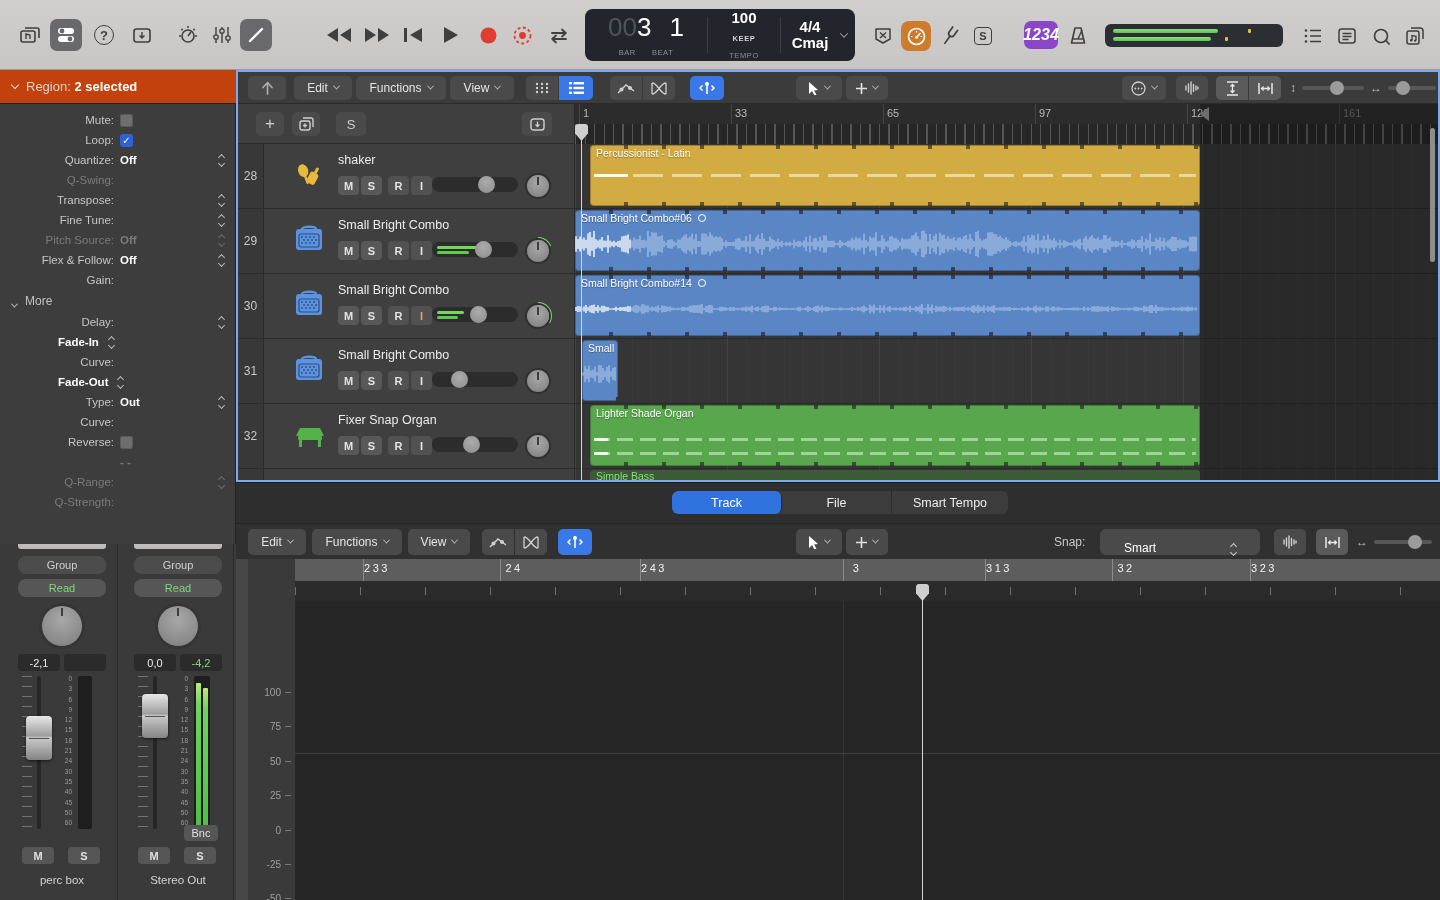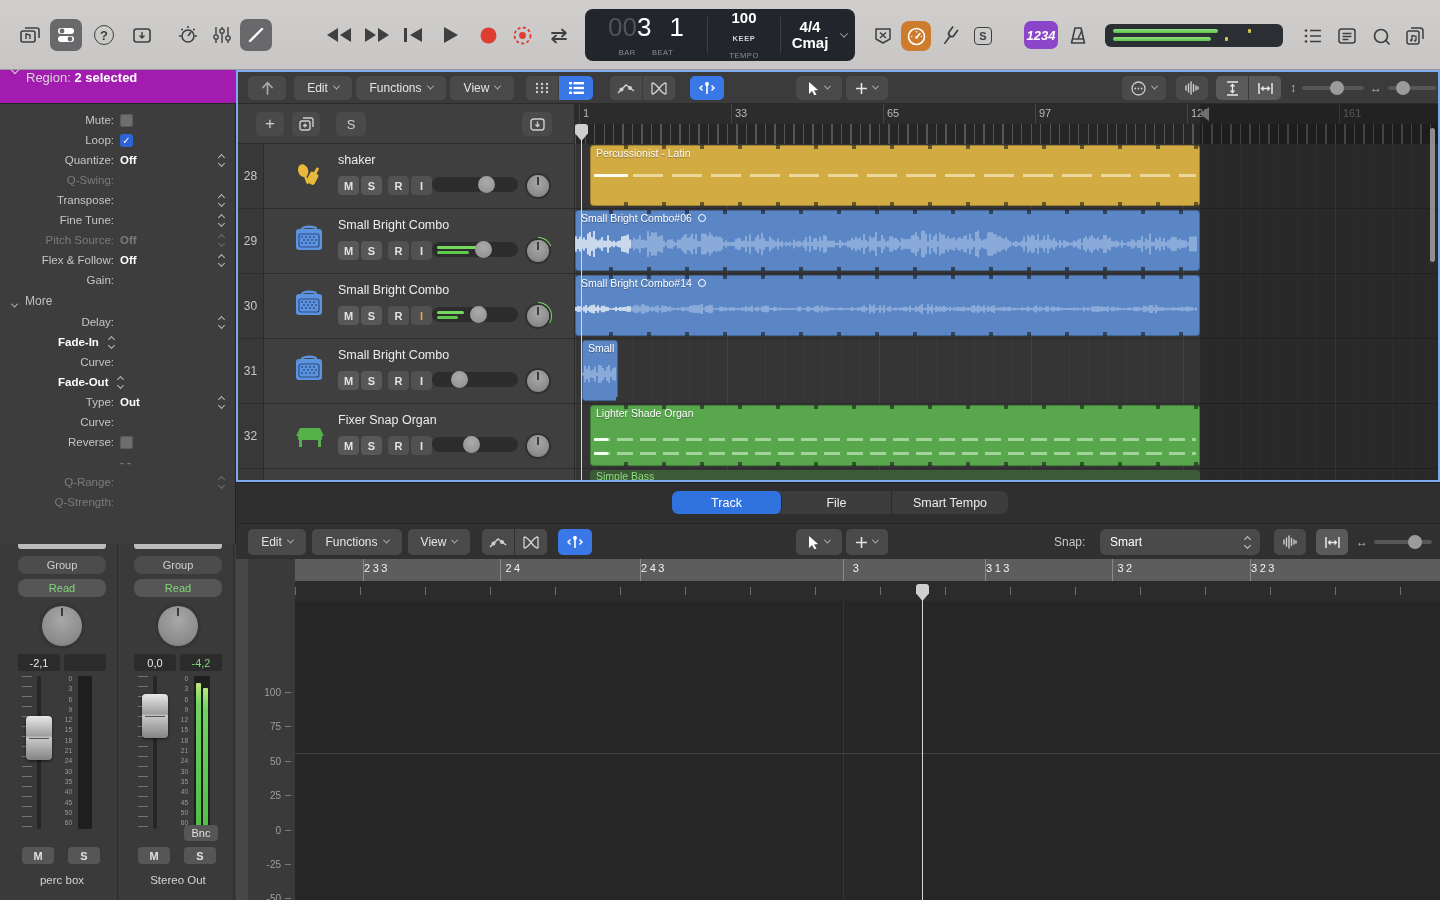--- a/index.html
+++ b/index.html
@@ -22,21 +22,21 @@
   .chev{display:inline-block;width:6px;height:6px;border-right:1.6px solid currentColor;border-bottom:1.6px solid currentColor;transform:rotate(45deg) translate(-1px,-1px);}
   .stepper{display:inline-flex;flex-direction:column;align-items:center;gap:1px;}
   .stepper i{width:5px;height:5px;border-right:1.4px solid currentColor;border-bottom:1.4px solid currentColor;display:block;}
   .stepper i.up{transform:rotate(-135deg);}
   .stepper i.dn{transform:rotate(45deg);}
   .cpu{background:#2b2e33;border-radius:6px;}
   .cpu .bar{position:absolute;height:4px;border-radius:2px;background:linear-gradient(#8fe07e,#5dc24c);}
   .cpu .tick{position:absolute;width:3px;height:4px;border-radius:1px;background:#d6c24a;}
   
   .sidebar{background:#3d3d3d;border-right:1px solid #222;}
-  .insp-head{background:#a21caf;border-bottom:1px solid #232323;display:flex;gap:8px;padding:0 12px;color:#d8d8d8;font-size:13px;}
+  .insp-head{background:#c2410c;border-bottom:1px solid #232323;display:flex;align-items:center;gap:8px;padding:0 12px;color:#d8d8d8;font-size:13px;}
   .insp-head b{color:#fff;}
   .insp-row{position:relative;height:20px;display:flex;align-items:center;font-size:11.5px;color:#c6c6c6;}
   .insp-label{width:120px;text-align:right;padding-right:6px;flex:none;}
   .insp-val{font-weight:700;color:#fff;}
   .insp-row.dim .insp-label,.insp-row.dim .insp-val{color:#7b7b7b;}
   .insp-row .stepper{position:absolute;right:12px;color:#b9b9b9;}
   .insp-row.dim .stepper{color:#6d6d6d;}
   .insp-row.strong .insp-label{font-weight:700;color:#fff;width:auto;padding-left:58px;}
   .insp-row.strong .stepper{position:static;margin-left:4px;}
   .cbox{width:13px;height:13px;border-radius:3px;background:#6e6e6e;box-shadow:inset 0 0 0 1px #5a5a5a;display:flex;align-items:center;justify-content:center;font-size:10px;color:#fff;}
@@ -98,21 +98,21 @@
   .tabseg{display:flex;border-radius:6px;overflow:hidden;background:#3c3c3c;}
   .tabseg .tab{display:flex;align-items:center;justify-content:center;font-size:12.5px;color:#ececec;border-right:1px solid #2b2b2b;}
   .tabseg .tab:last-child{border-right:none;}
   .tabseg .tab.active{background:#3173de;color:#fff;border-radius:6px;}
   .e-ruler{background:#5d5d5d;color:#f2f2f2;}
   .e-ruler .rlab{position:absolute;top:3px;transform:translateX(-50%);font-size:11px;letter-spacing:2.5px;}
   .e-ruler .rline{position:absolute;top:0;bottom:0;width:1px;background:rgba(255,255,255,.28);}
   .e-ticks{background:#2b2b2b;background-image:repeating-linear-gradient(90deg,#6e6e6e 0 1px,transparent 1px 65px);background-size:100% 8px;background-position:0 6px;background-repeat:no-repeat;}
   .scale-lbl{position:absolute;right:14px;transform:translateY(-50%);font-size:10px;color:#9e9e9e;}
   .scale-tick{position:absolute;right:4px;width:6px;height:1px;background:#7a7a7a;}
-  .snap-dd{background:#4a4a4a;border-radius:6px;color:#fff;font-size:12px;display:flex;align-items:center;padding:0 10px;}
+  .snap-dd{background:#4a4a4a;border-radius:6px;color:#fff;font-size:12px;display:flex;align-items:flex-end;padding:0 24px;}
   .snap-dd .stepper{margin-left:auto;color:#c9c9c9;}
   .slider-ctl{display:flex;align-items:center;gap:6px;color:#b9b9b9;font-size:12px;}
   .slider-ctl .trk{position:relative;height:4px;border-radius:2px;background:#575757;flex:1;}
   .slider-ctl .thumb{position:absolute;top:-5px;width:14px;height:14px;border-radius:50%;background:#9b9b9b;}
 </style>
 </head>
 <body>
 
 <div class="app">
 
@@ -247,21 +247,21 @@
         </svg>
     </div>
     <div class="ttb abs" style="left:935px;top:21px;width:30px;height:30px">
       <svg width="16" height="20" viewBox="0 0 16 20" style="transform:rotate(35deg)">
           <path d="M5 1v6c0 2 1.2 3 3 3s3-1 3-3V1M8 10v9" fill="none" stroke="currentColor" stroke-width="1.7" stroke-linecap="round"></path>
         </svg>
     </div>
     <div class="ttb abs" style="left:968px;top:21px;width:30px;height:30px">
       <span style="width:18px;height:18px;border:1.6px solid currentColor;border-radius:4px;display:flex;align-items:center;justify-content:center;font-size:11px;font-weight:700">S</span>
     </div>
-    <div class="abs" style="left:1024px;top:21px;width:34px;height:28px;background:#8a45c9;border-radius:7px;display:flex;align-items:center;justify-content:center;color:#fff;font-size:13px;font-weight:700;font-style:italic">
+    <div class="abs" style="left:1024px;top:21px;width:34px;height:28px;background:#8a45c9;border-radius:7px;display:flex;align-items:center;justify-content:center;color:#fff;font-size:16px;font-weight:700;font-style:italic">
       <span>1234</span>
     </div>
     <div class="ttb abs" style="left:1062px;top:21px;width:32px;height:30px">
       <svg width="20" height="20" viewBox="0 0 20 20">
           <path d="M7 2h6l3.5 15h-13z" fill="none" stroke="currentColor" stroke-width="1.6" stroke-linejoin="round"></path>
           <path d="M10 13 14 4" stroke="currentColor" stroke-width="1.4"></path>
           <path d="M4.5 13h11" stroke="currentColor" stroke-width="1.4"></path>
         </svg>
     </div>
     <div class="cpu abs" style="left:1105px;top:24px;width:178px;height:23px">

